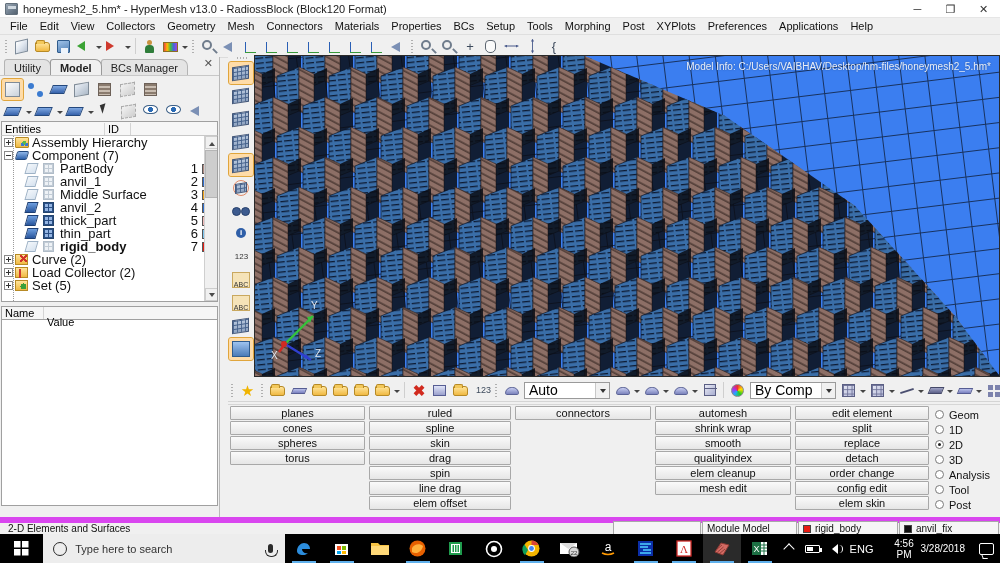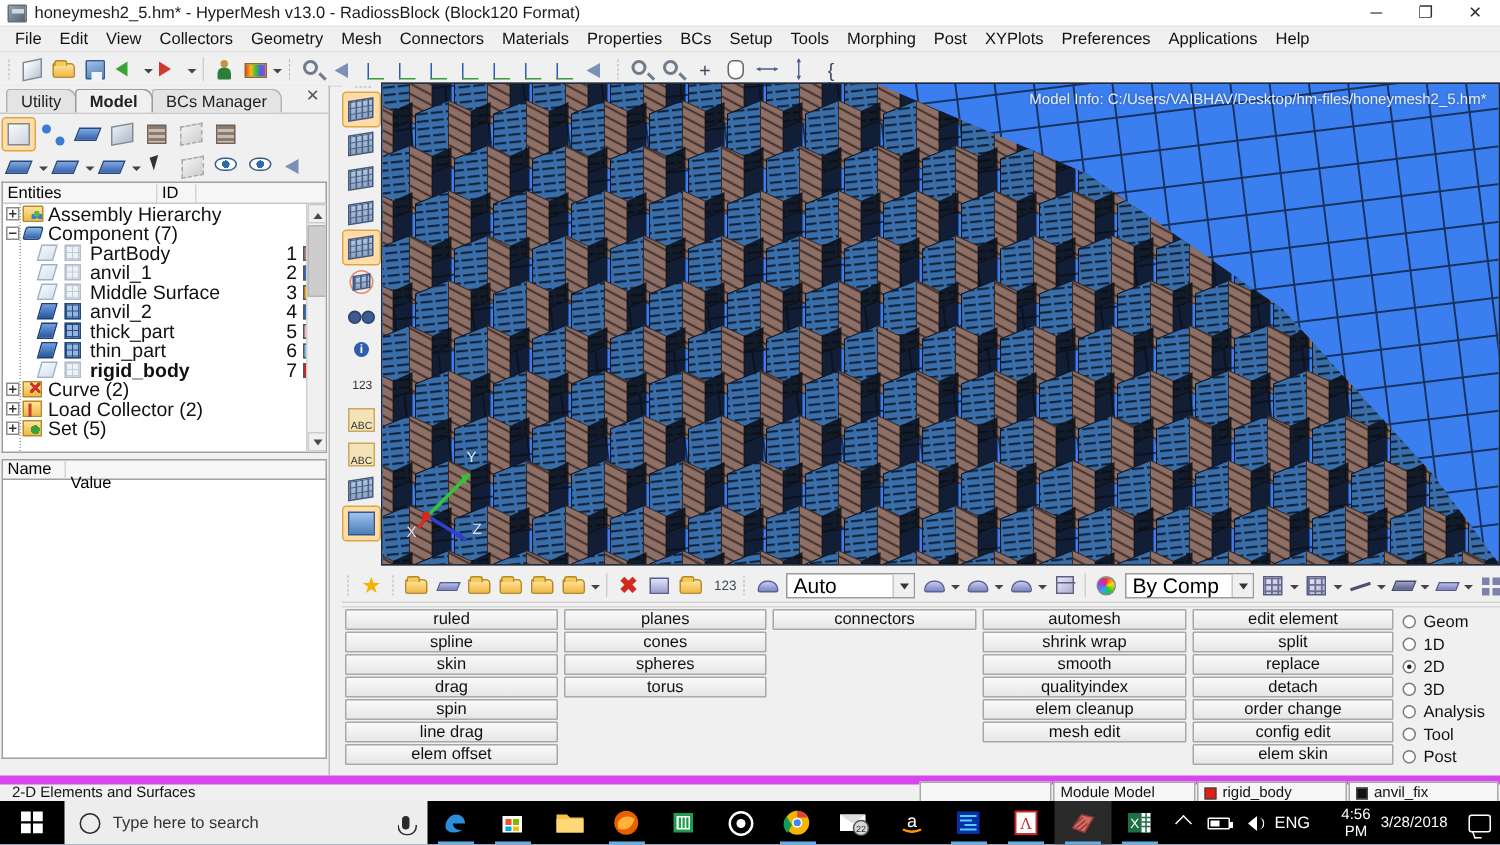--- a/index.html
+++ b/index.html
@@ -2112,35 +2112,35 @@
       </div>
     <div class="tarrow"></div>
     <div class="ticon">
         <span class="ic-four"></span>
       </div>
 
   </div>
 
   <div class="panelarea">
 
+    <div class="pcol c1">
+      <div class="pbtn">planes</div>
+      <div class="pbtn">cones</div>
+      <div class="pbtn">spheres</div>
+      <div class="pbtn">torus</div>
+    </div>
+
     <div class="pcol c2">
       <div class="pbtn">ruled</div>
       <div class="pbtn">spline</div>
       <div class="pbtn">skin</div>
       <div class="pbtn">drag</div>
       <div class="pbtn">spin</div>
       <div class="pbtn">line drag</div>
       <div class="pbtn">elem offset</div>
-    </div>
-
-    <div class="pcol c1">
-      <div class="pbtn">planes</div>
-      <div class="pbtn">cones</div>
-      <div class="pbtn">spheres</div>
-      <div class="pbtn">torus</div>
     </div>
 
     <div class="pcol c3">
       <div class="pbtn">connectors</div>
     </div>
 
     <div class="pcol c4">
       <div class="pbtn">automesh</div>
       <div class="pbtn">shrink wrap</div>
       <div class="pbtn">smooth</div>

